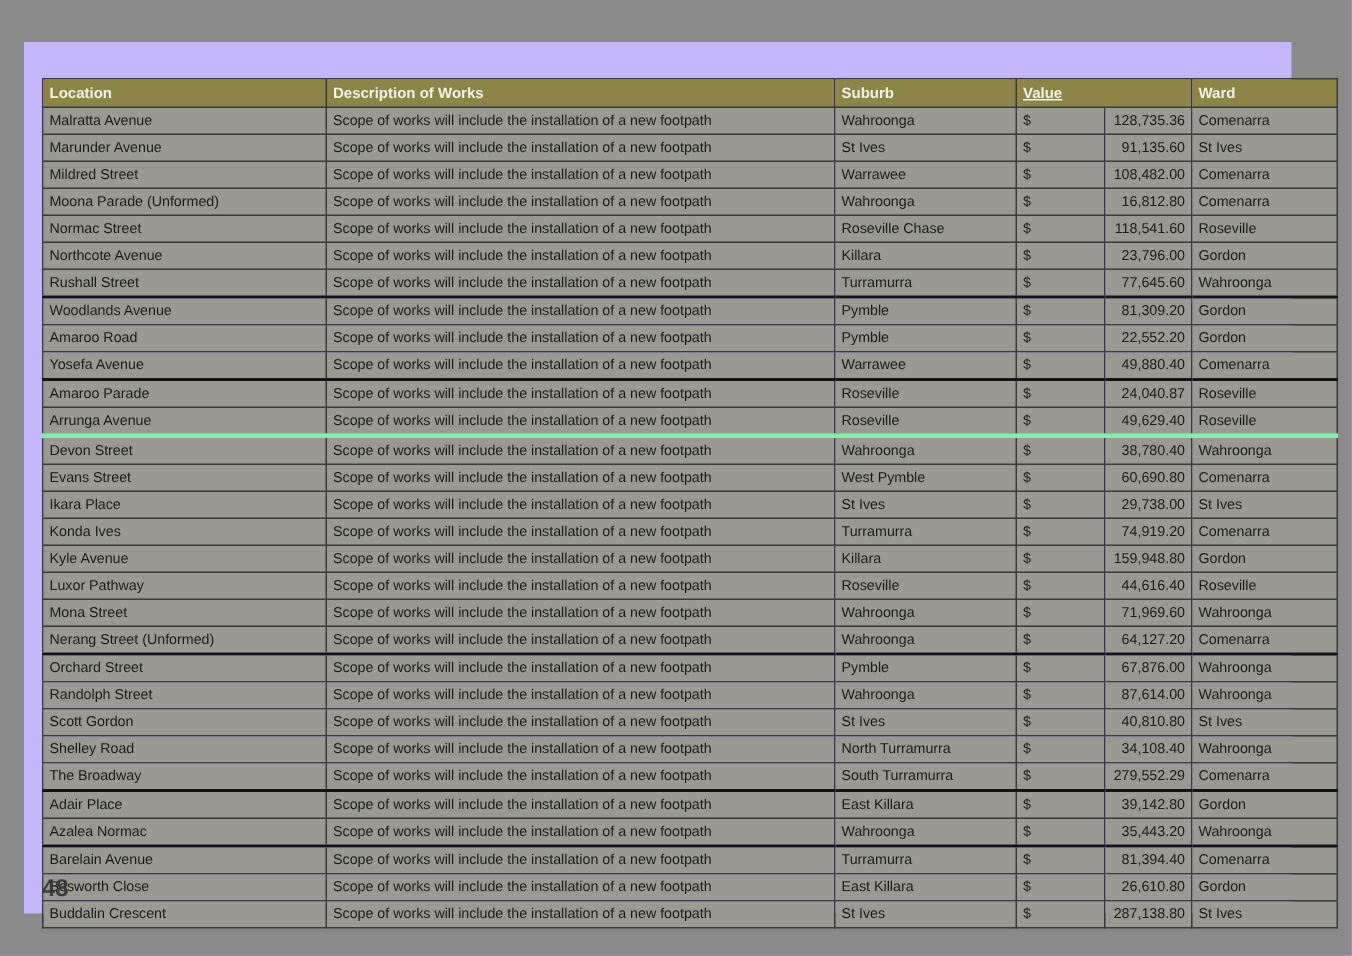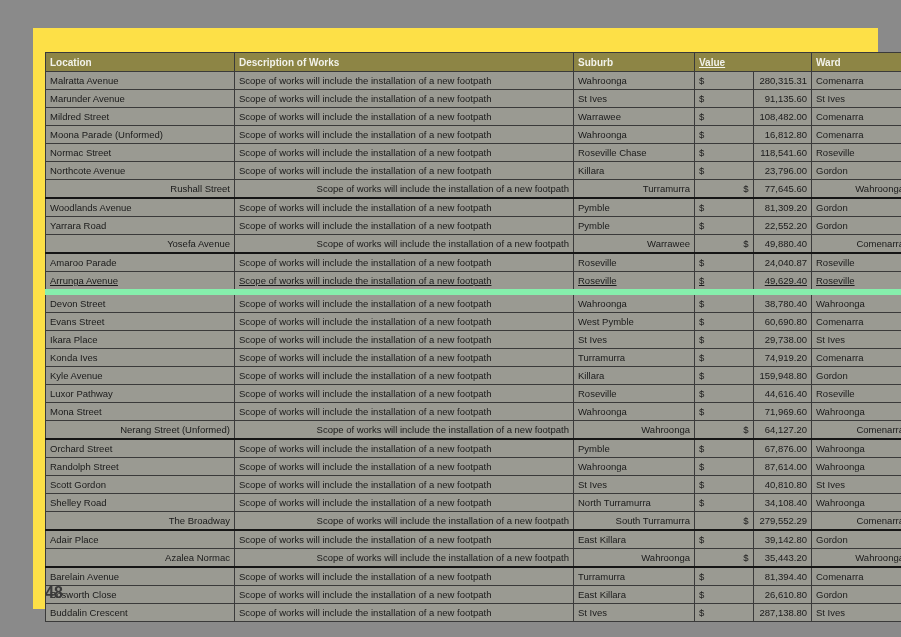--- a/index.html
+++ b/index.html
@@ -8,25 +8,25 @@
     background: #8a8a8a;
   }
   body {
     width: 901px;
     height: 637px;
     font-family: "Liberation Sans", sans-serif;
     overflow: hidden;
   }
   #page {
     position: absolute;
-    left: 33px;
+    left: 16px;
     top: 28px;
     width: 845px;
     height: 581px;
-    background: #fde047;
+    background: #c4b5fd;
   }
   table.works {
     border-collapse: collapse;
     table-layout: fixed;
     width: 818px;
     margin-left: 12px;
     margin-top: 24px;
     font-size: 9.5px;
     color: #1a1a1a;
   }
@@ -57,25 +57,23 @@
   td.col-ward     { width: 88px; }
 
   th.col-location { width: 180px; }
   th.col-desc     { width: 330px; }
   th.col-suburb   { width: 112px; }
   th.col-money    { width: 108px; text-decoration: underline; }
   th.col-ward     { width: 88px; }
 
   tr.heavy td {
     border-bottom: 2px solid #151515;
-    text-align: right;
   }
   tr.light td {
-    border-bottom: 6px solid #86efac;
-    text-decoration: underline;
+    border-bottom: 3px solid #86efac;
   }
   .page-number {
     position: absolute;
     left: 12px;
     top: 556px;
     font-size: 16px;
     color: #3a3a3a;
     font-weight: bold;
   }
 </style>
@@ -93,21 +91,21 @@
         <th class="col-money" colspan="2">Value</th>
         <th class="col-ward">Ward</th>
       </tr>
     </thead>
     <tbody id="table-body">
         <tr>
           <td class="col-location">Malratta Avenue</td>
           <td class="col-desc">Scope of works will include the installation of a new footpath</td>
           <td class="col-suburb">Wahroonga</td>
           <td class="col-dollar">$</td>
-          <td class="col-value">280,315.31</td>
+          <td class="col-value">128,735.36</td>
           <td class="col-ward">Comenarra</td>
         </tr>
         <tr>
           <td class="col-location">Marunder Avenue</td>
           <td class="col-desc">Scope of works will include the installation of a new footpath</td>
           <td class="col-suburb">St Ives</td>
           <td class="col-dollar">$</td>
           <td class="col-value">91,135.60</td>
           <td class="col-ward">St Ives</td>
         </tr>
@@ -153,21 +151,21 @@
         </tr>
         <tr>
           <td class="col-location">Woodlands Avenue</td>
           <td class="col-desc">Scope of works will include the installation of a new footpath</td>
           <td class="col-suburb">Pymble</td>
           <td class="col-dollar">$</td>
           <td class="col-value">81,309.20</td>
           <td class="col-ward">Gordon</td>
         </tr>
         <tr>
-          <td class="col-location">Yarrara Road</td>
+          <td class="col-location">Amaroo Road</td>
           <td class="col-desc">Scope of works will include the installation of a new footpath</td>
           <td class="col-suburb">Pymble</td>
           <td class="col-dollar">$</td>
           <td class="col-value">22,552.20</td>
           <td class="col-ward">Gordon</td>
         </tr>
         <tr class="heavy">
           <td class="col-location">Yosefa Avenue</td>
           <td class="col-desc">Scope of works will include the installation of a new footpath</td>
           <td class="col-suburb">Warrawee</td>

